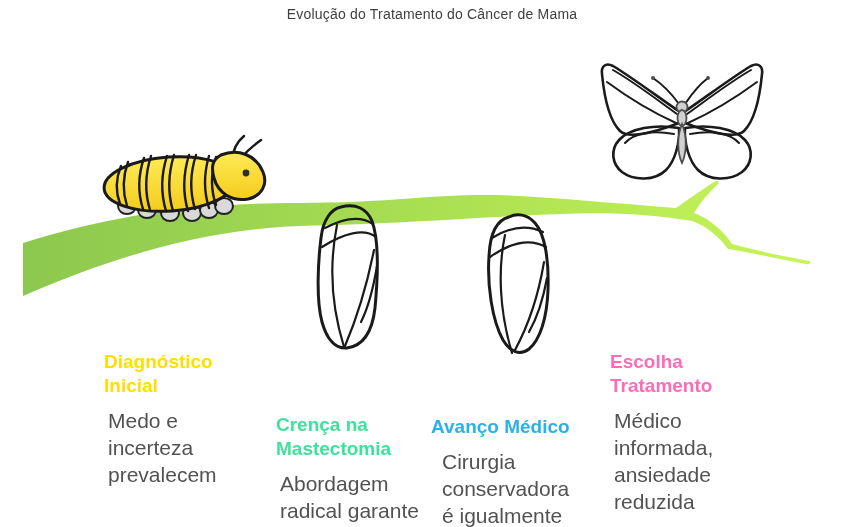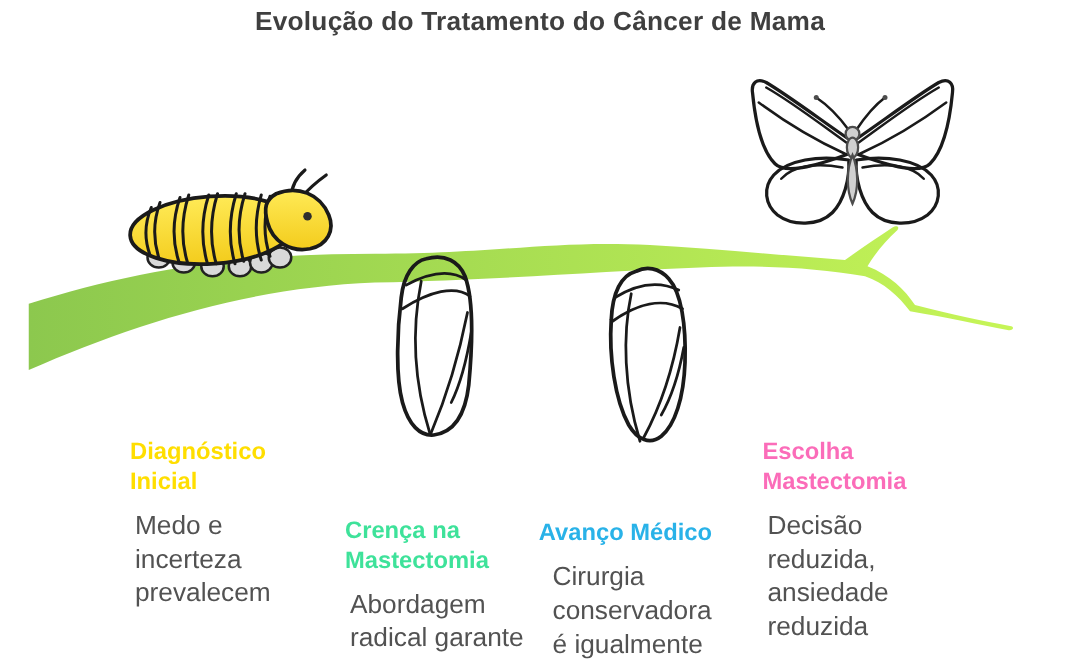--- a/index.html
+++ b/index.html
@@ -6,21 +6,21 @@
   #canvas{
     position:relative;
     width:864px;height:527px;
     background:#ffffff;
     overflow:hidden;
     font-family:"Liberation Sans", sans-serif;
   }
   .main-title{
     position:absolute;top:6px;left:0;width:864px;
     text-align:center;
-    font-size:21px;font-weight:700;letter-spacing:.2px;
+    font-size:14px;font-weight:400;letter-spacing:.2px;
   }
   .illustration{
     position:absolute;top:0;left:0;width:864px;height:527px;
   }
   .stage{
     position:absolute;width:200px;
   }
   .stage-title{
     font-size:19px;font-weight:700;line-height:1.26;
     max-width:148px;margin:0 auto;
@@ -208,17 +208,17 @@
     <div class="stage-title" style="color: rgb(62, 226, 154);">Crença na Mastectomia</div>
     <div class="stage-sub" style="color: rgb(82, 82, 82);">Abordagem radical garante segurança</div>
   </div>
 
   <div class="stage" id="stage-3">
     <div class="stage-title" style="color: rgb(41, 178, 232);">Avanço Médico</div>
     <div class="stage-sub" style="color: rgb(82, 82, 82); margin-left: 37px;">Cirurgia conservadora é igualmente segura</div>
   </div>
 
   <div class="stage" id="stage-4">
-    <div class="stage-title" style="color: rgb(251, 108, 185);">Escolha Mastectomia</div>
-    <div class="stage-sub" style="color: rgb(82, 82, 82);">Decisão reduzida, ansiedade reduzida</div>
+    <div class="stage-title" style="color: rgb(251, 108, 185);">Escolha Tratamento</div>
+    <div class="stage-sub" style="color: rgb(82, 82, 82);">Médico informada, ansiedade reduzida</div>
   </div>
 
 </div>
 
 </body></html>

